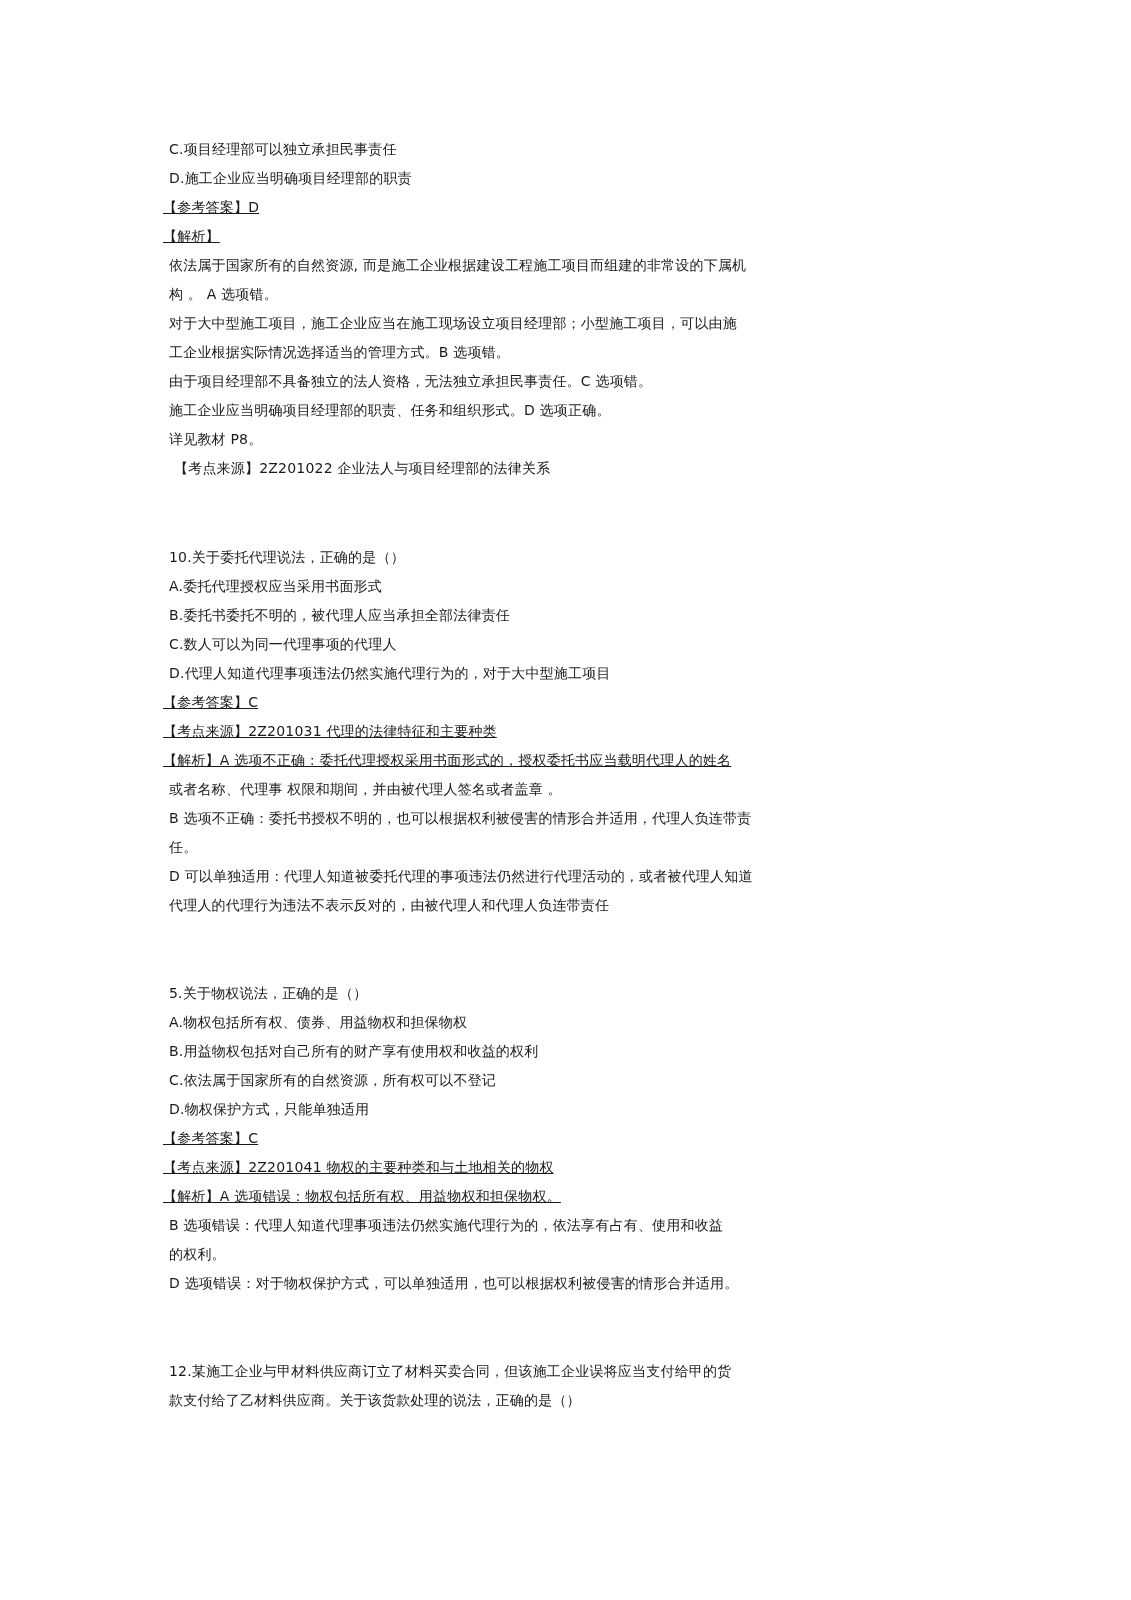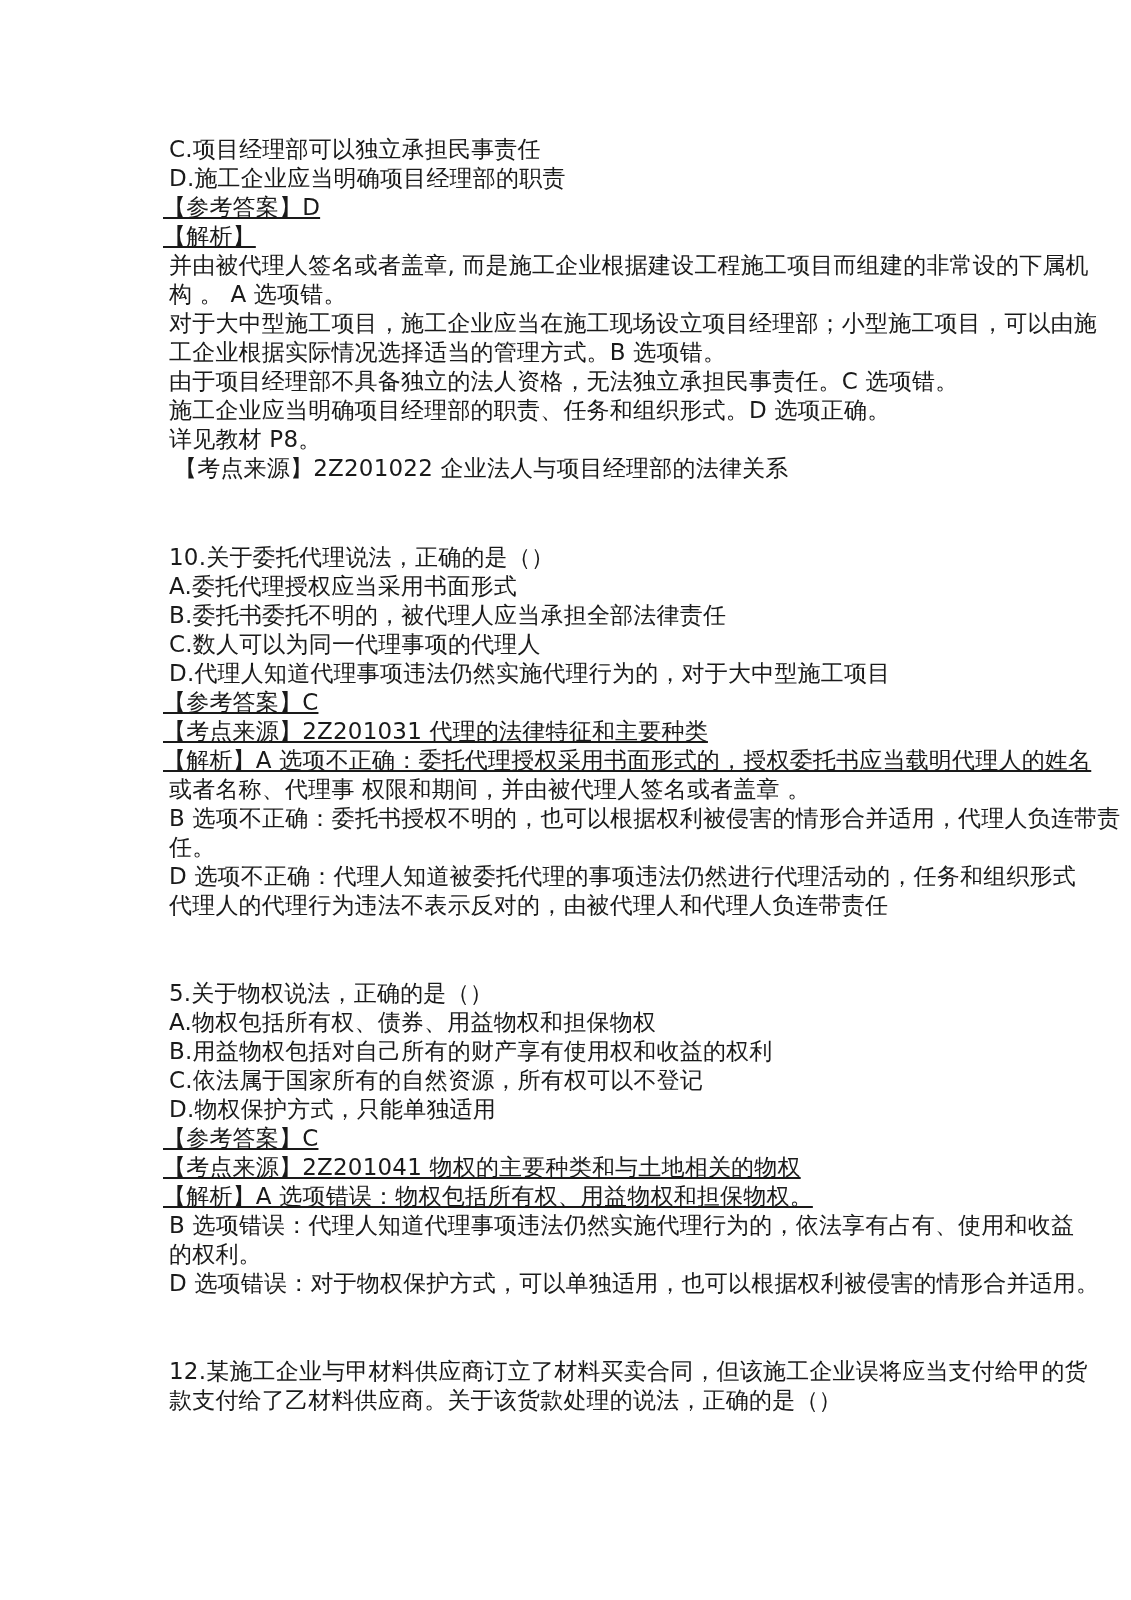--- a/index.html
+++ b/index.html
@@ -1,53 +1,53 @@
 <!DOCTYPE html>
 <html><head>
 <meta charset="utf-8">
 <style>
   html, body { margin: 0; padding: 0; background: #ffffff; }
   body { width: 1131px; height: 1600px; position: relative; overflow: hidden;
          font-family: "DejaVu Sans", "Liberation Sans", sans-serif; color: #1a1a1a; }
   .page { position: absolute; left: 0; top: 0; width: 1131px; height: 1600px; }
-  .line { position: absolute; left: 169px; font-size: 23px; line-height: 20px;
+  .line { position: absolute; left: 169px; font-size: 14px; line-height: 20px;
           white-space: nowrap; letter-spacing: 0.2px; }
   .indent1 { left: 163px; text-decoration: underline; }
   .indent2 { left: 174px; }
 </style>
 </head>
 <body>
 
 <div class="page">
 
   <div class="line" style="top:139px">C.项目经理部可以独立承担民事责任</div>
   <div class="line" style="top:168px">D.施工企业应当明确项目经理部的职责</div>
   <div class="line indent1" style="top:197px">【参考答案】D</div>
   <div class="line indent1" style="top:226px">【解析】</div>
-  <div class="line" style="top:255px">并由被代理人签名或者盖章, 而是施工企业根据建设工程施工项目而组建的非常设的下属机</div>
+  <div class="line" style="top:255px">依法属于国家所有的自然资源, 而是施工企业根据建设工程施工项目而组建的非常设的下属机</div>
   <div class="line" style="top:284px">构 。 A 选项错。</div>
   <div class="line" style="top:313px">对于大中型施工项目，施工企业应当在施工现场设立项目经理部；小型施工项目，可以由施</div>
   <div class="line" style="top:342px">工企业根据实际情况选择适当的管理方式。B 选项错。</div>
   <div class="line" style="top:371px">由于项目经理部不具备独立的法人资格，无法独立承担民事责任。C 选项错。</div>
   <div class="line" style="top:400px">施工企业应当明确项目经理部的职责、任务和组织形式。D 选项正确。</div>
   <div class="line" style="top:429px">详见教材 P8。</div>
   <div class="line indent2" style="top:458px">【考点来源】2Z201022  企业法人与项目经理部的法律关系</div>
 
   <div class="line" style="top:547px">10.关于委托代理说法，正确的是（）</div>
   <div class="line" style="top:576px">A.委托代理授权应当采用书面形式</div>
   <div class="line" style="top:605px">B.委托书委托不明的，被代理人应当承担全部法律责任</div>
   <div class="line" style="top:634px">C.数人可以为同一代理事项的代理人</div>
   <div class="line" style="top:663px">D.代理人知道代理事项违法仍然实施代理行为的，对于大中型施工项目</div>
   <div class="line indent1" style="top:692px">【参考答案】C</div>
   <div class="line indent1" style="top:721px">【考点来源】2Z201031  代理的法律特征和主要种类</div>
   <div class="line indent1" style="top:750px">【解析】A 选项不正确：委托代理授权采用书面形式的，授权委托书应当载明代理人的姓名</div>
   <div class="line" style="top:779px">或者名称、代理事  权限和期间，并由被代理人签名或者盖章  。</div>
   <div class="line" style="top:808px">B 选项不正确：委托书授权不明的，也可以根据权利被侵害的情形合并适用，代理人负连带责</div>
   <div class="line" style="top:837px">任。</div>
-  <div class="line" style="top:866px">D 选项不正确：代理人知道被委托代理的事项违法仍然进行代理活动的，任务和组织形式</div>
+  <div class="line" style="top:866px">D 可以单独适用：代理人知道被委托代理的事项违法仍然进行代理活动的，或者被代理人知道</div>
   <div class="line" style="top:895px">代理人的代理行为违法不表示反对的，由被代理人和代理人负连带责任</div>
 
   <div class="line" style="top:983px">5.关于物权说法，正确的是（）</div>
   <div class="line" style="top:1041px">B.用益物权包括对自己所有的财产享有使用权和收益的权利</div>
   <div class="line" style="top:1012px">A.物权包括所有权、债券、用益物权和担保物权</div>
   <div class="line" style="top:1070px">C.依法属于国家所有的自然资源，所有权可以不登记</div>
   <div class="line" style="top:1099px">D.物权保护方式，只能单独适用</div>
   <div class="line indent1" style="top:1128px">【参考答案】C</div>
   <div class="line indent1" style="top:1157px">【考点来源】2Z201041  物权的主要种类和与土地相关的物权</div>
   <div class="line indent1" style="top:1186px">【解析】A 选项错误：物权包括所有权、用益物权和担保物权。</div>

